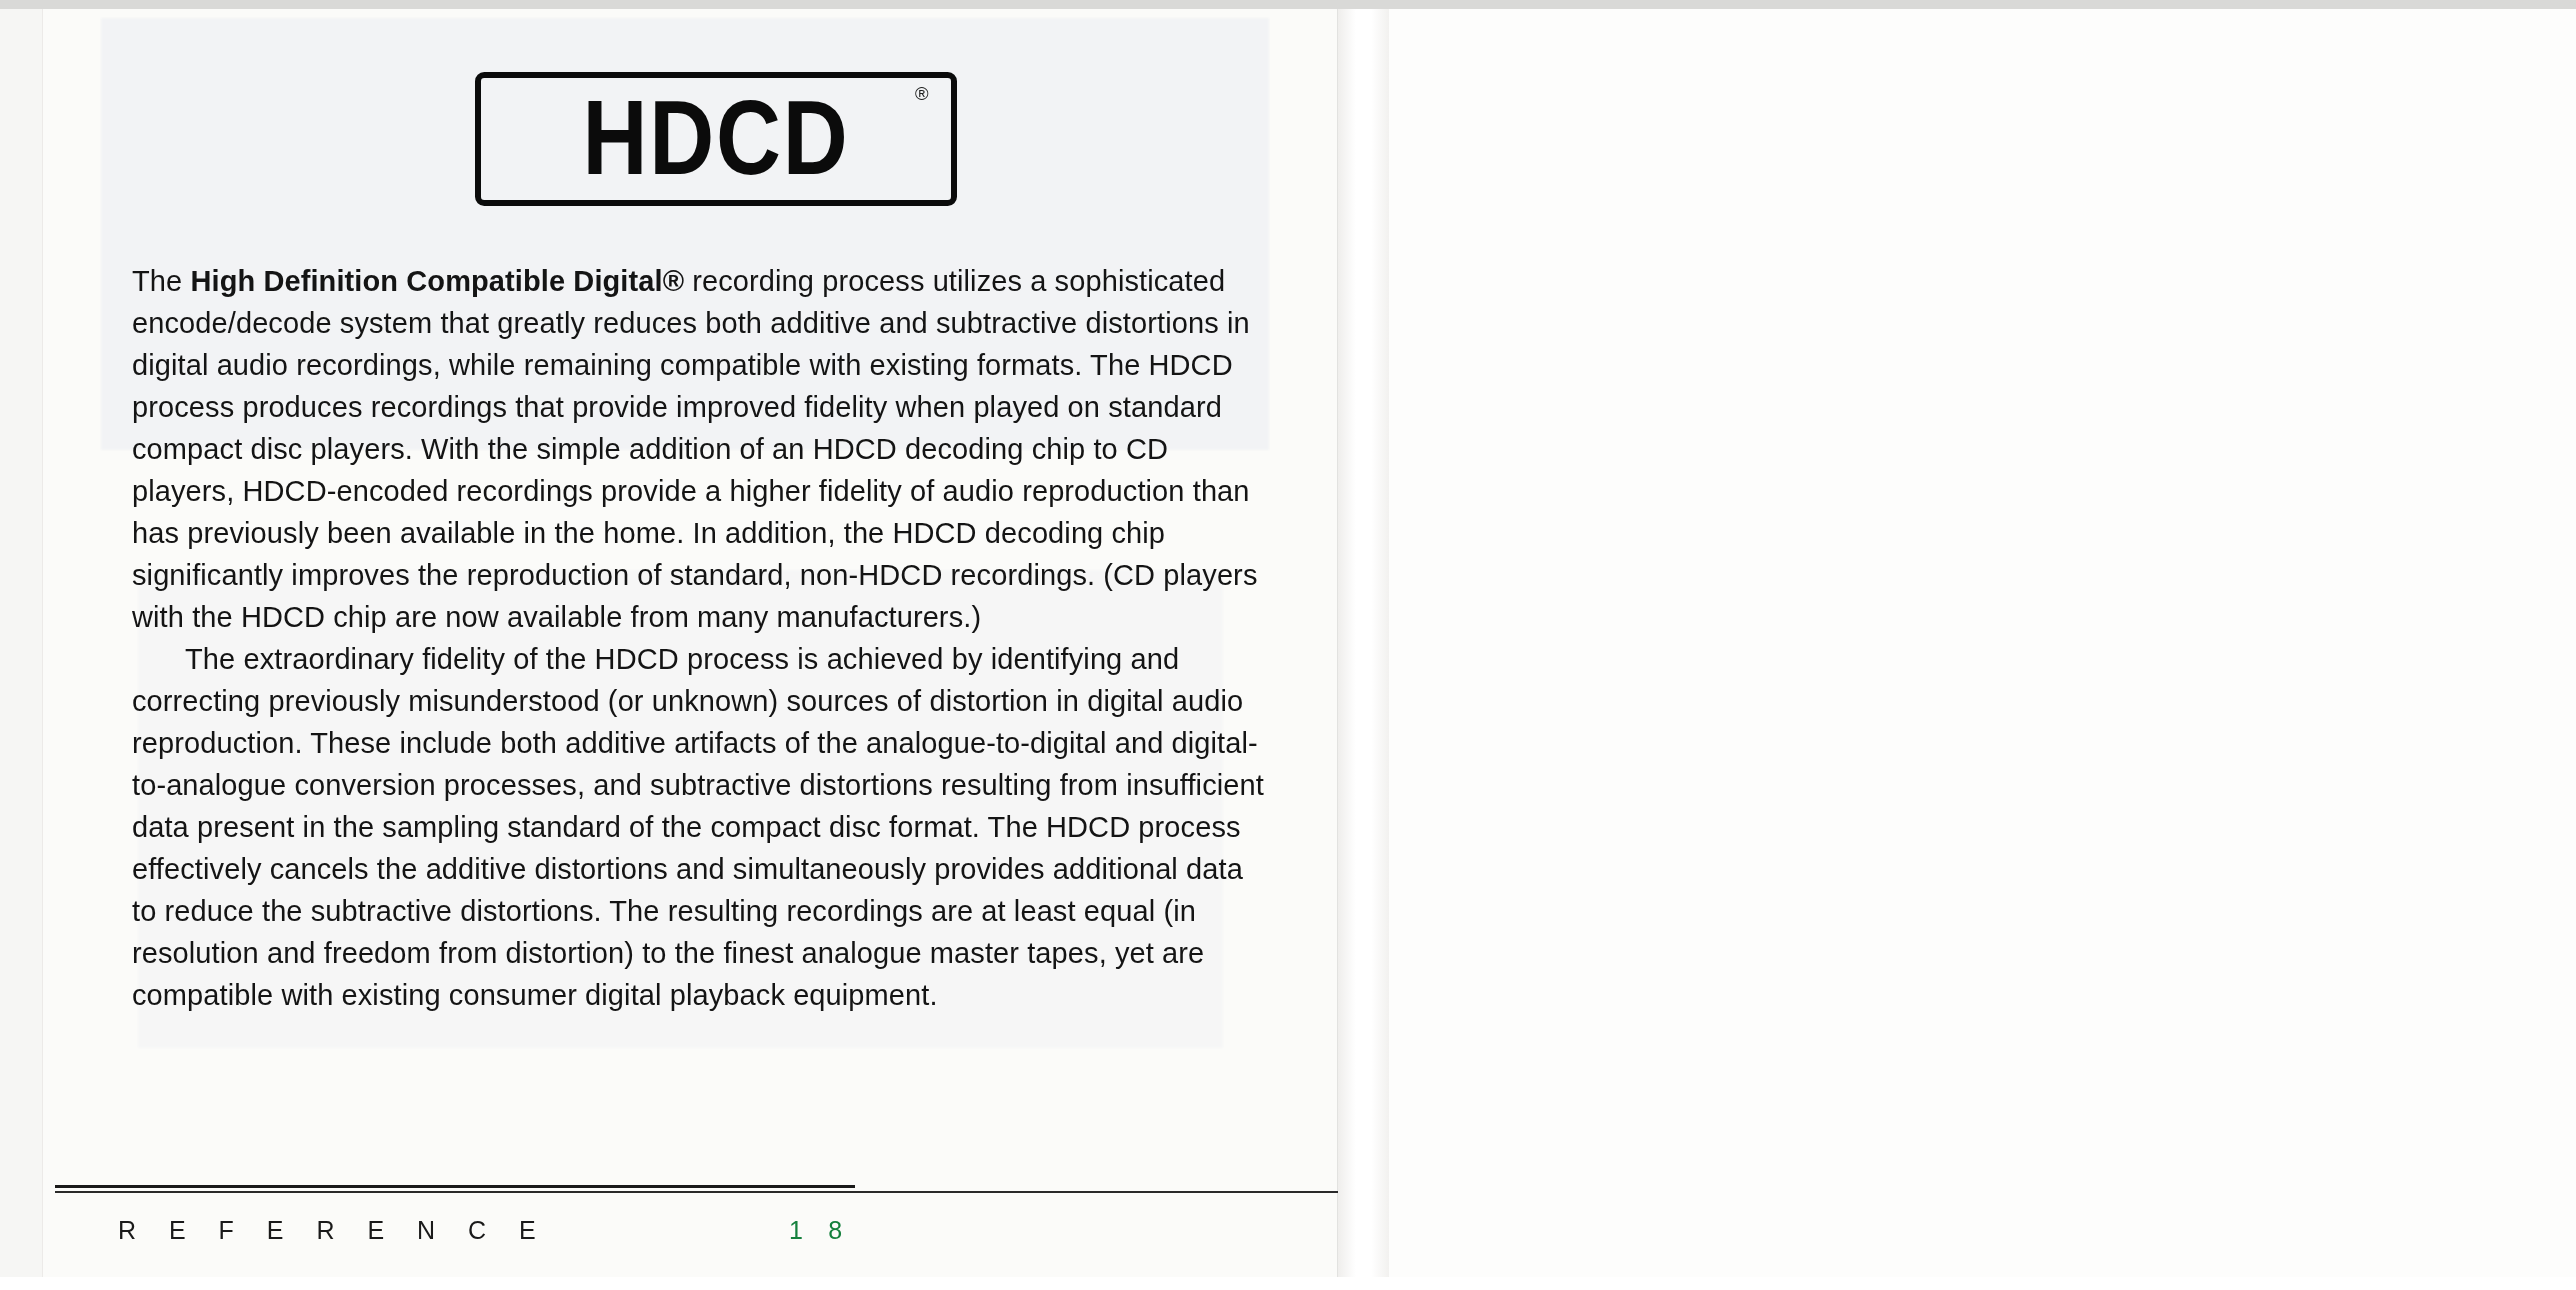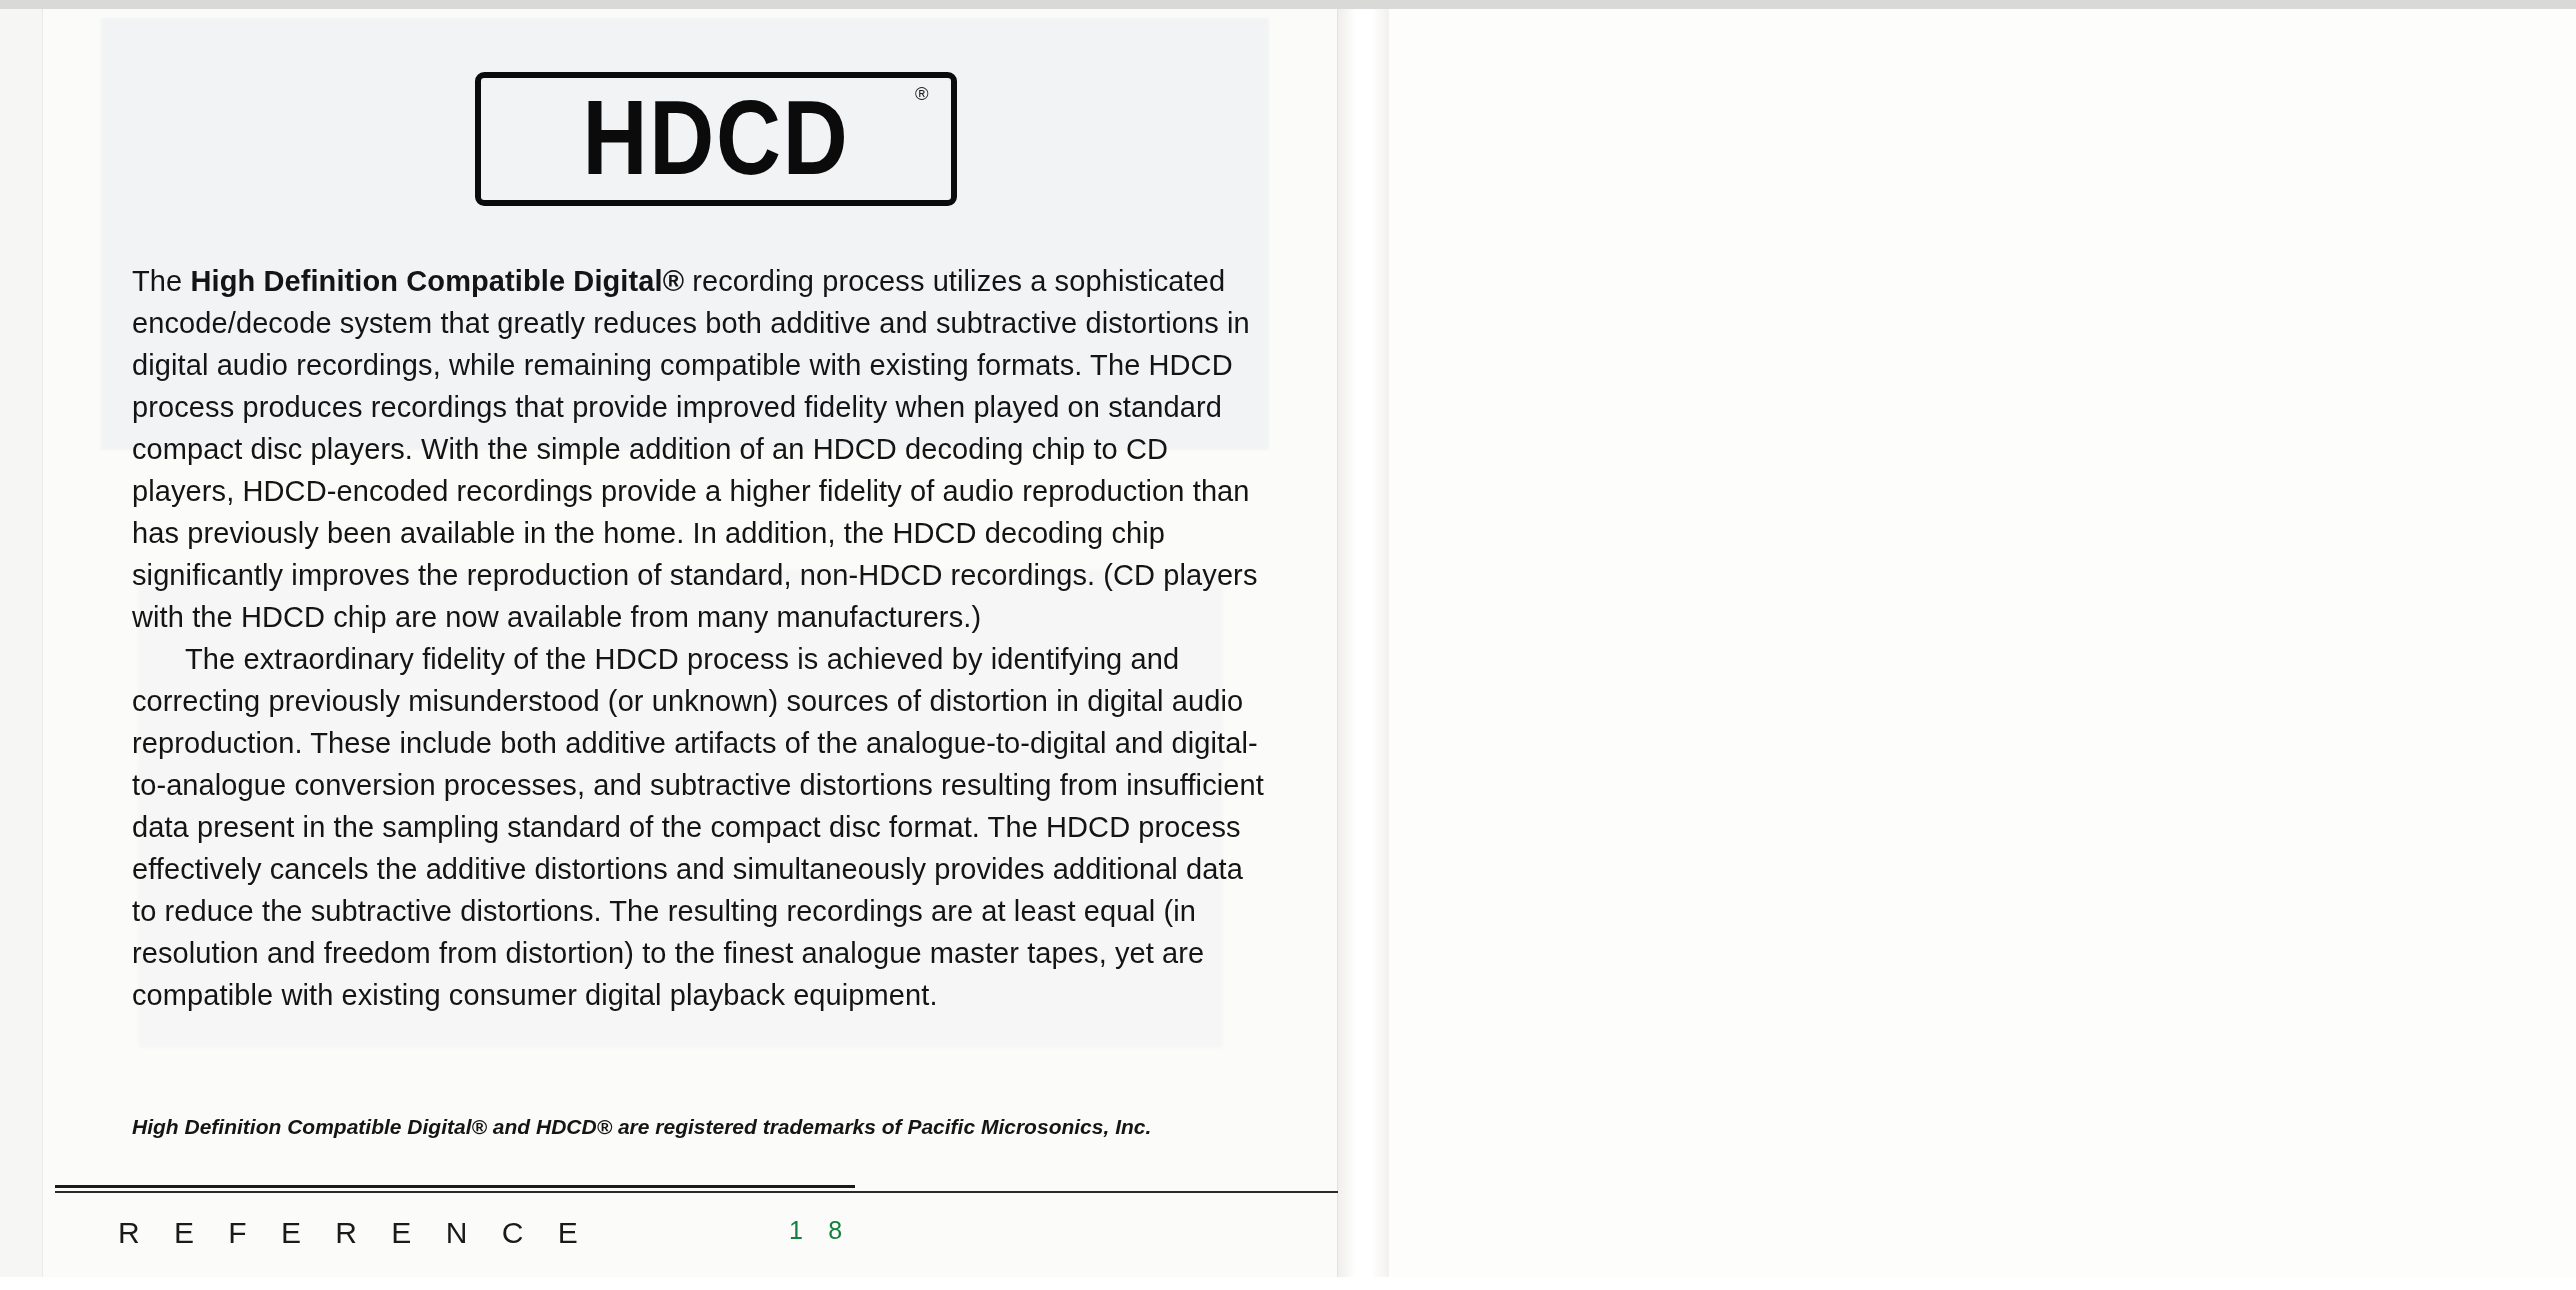--- a/index.html
+++ b/index.html
@@ -146,21 +146,21 @@
     left: 55px;
     top: 1191px;
     width: 1283px;
     height: 1.8px;
     background: #2a2a2a;
   }
   .left-footer-text {
     position: absolute;
     left: 118px;
     top: 1216px;
-    font-size: 30px;
+    font-size: 25px;
     letter-spacing: 13px;
     color: #1a1a1a;
   }
   .left-page-no {
     position: absolute;
     left: 789px;
     top: 1216px;
     font-size: 25px;
     letter-spacing: 9.2px;
     color: #15803d;
@@ -196,21 +196,20 @@
     <div class="hdcd-logo">
       <div class="hdcd-text">HDCD</div>
     </div>
     <div class="hdcd-reg">®</div>
 
     <div class="left-body">
       <p><span>The </span><b>High Definition Compatible Digital®</b><span> recording process utilizes a sophisticated encode/decode system that greatly reduces both additive and subtractive distortions in digital audio recordings, while remaining compatible with existing formats. The HDCD process produces recordings that provide improved fidelity when played on standard compact disc players. With the simple addition of an HDCD decoding chip to CD players, HDCD-encoded recordings provide a higher fidelity of audio reproduction than has previously been available in the home. In addition, the HDCD decoding chip significantly improves the reproduction of standard, non-HDCD recordings. (CD players with the HDCD chip are now available from many manufacturers.)</span></p>
       <p class="indent">The extraordinary fidelity of the HDCD process is achieved by identifying and correcting previously misunderstood (or unknown) sources of distortion in digital audio reproduction. These include both additive artifacts of the analogue-to-digital and digital-to-analogue conversion processes, and subtractive distortions resulting from insufficient data present in the sampling standard of the compact disc format. The HDCD process effectively cancels the additive distortions and simultaneously provides additional data to reduce the subtractive distortions. The resulting recordings are at least equal (in resolution and freedom from distortion) to the finest analogue master tapes, yet are compatible with existing consumer digital playback equipment.</p>
     </div>
 
-    <div class="trademark-note">High Definition Compatible Digital® and HDCD® are registered trademarks of Pacific Microsonics, Inc.</div>
 
     <div class="left-rule"></div>
     <div class="left-rule-thin"></div>
     <div class="left-footer-text">R E F E R E N C E</div>
     <div class="left-page-no">1 8</div>
   </div>
 
   <div class="gutter"></div>
 
   <div class="page page-right">

